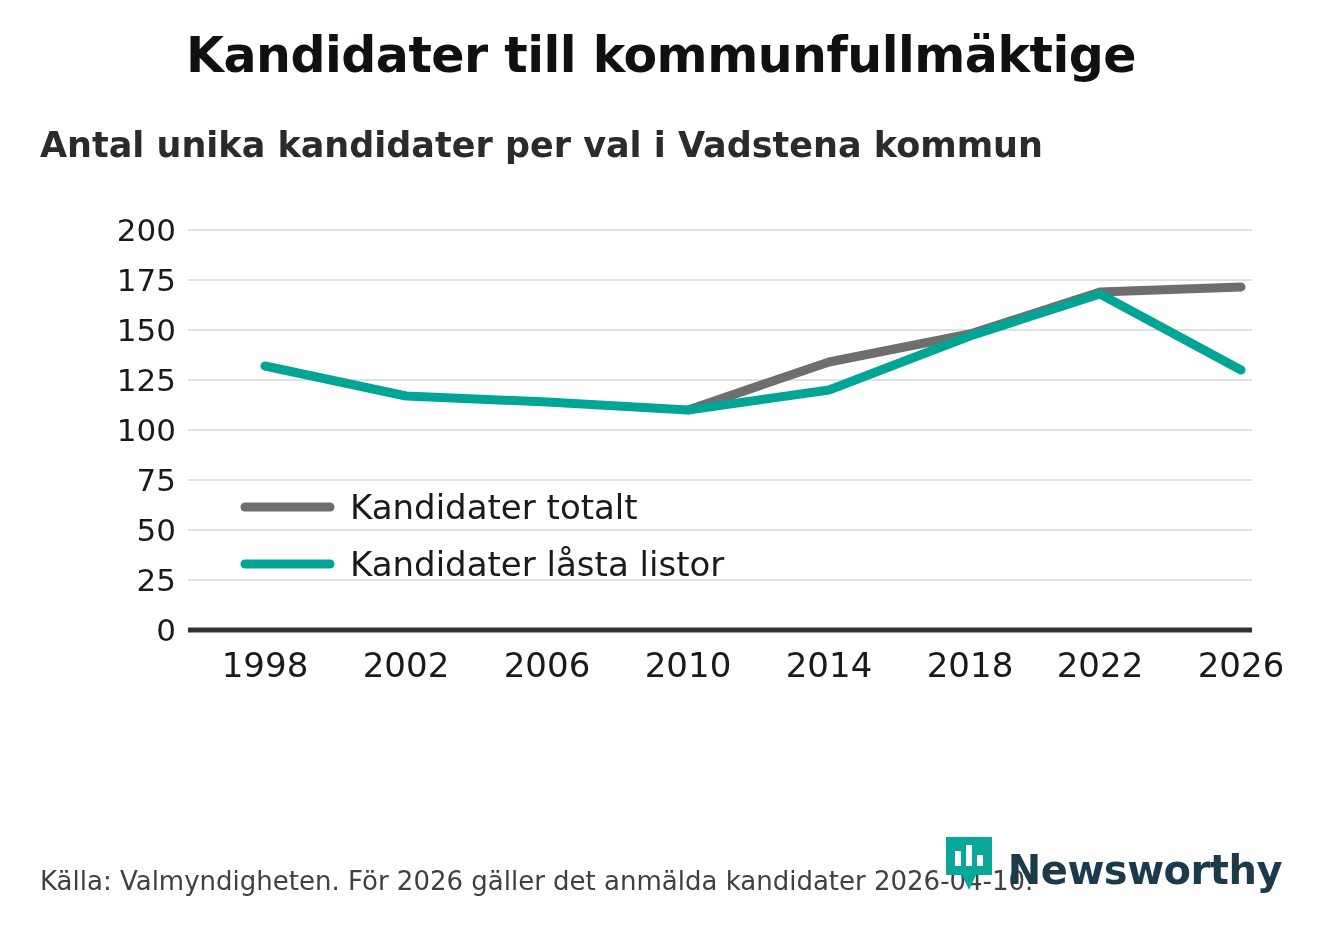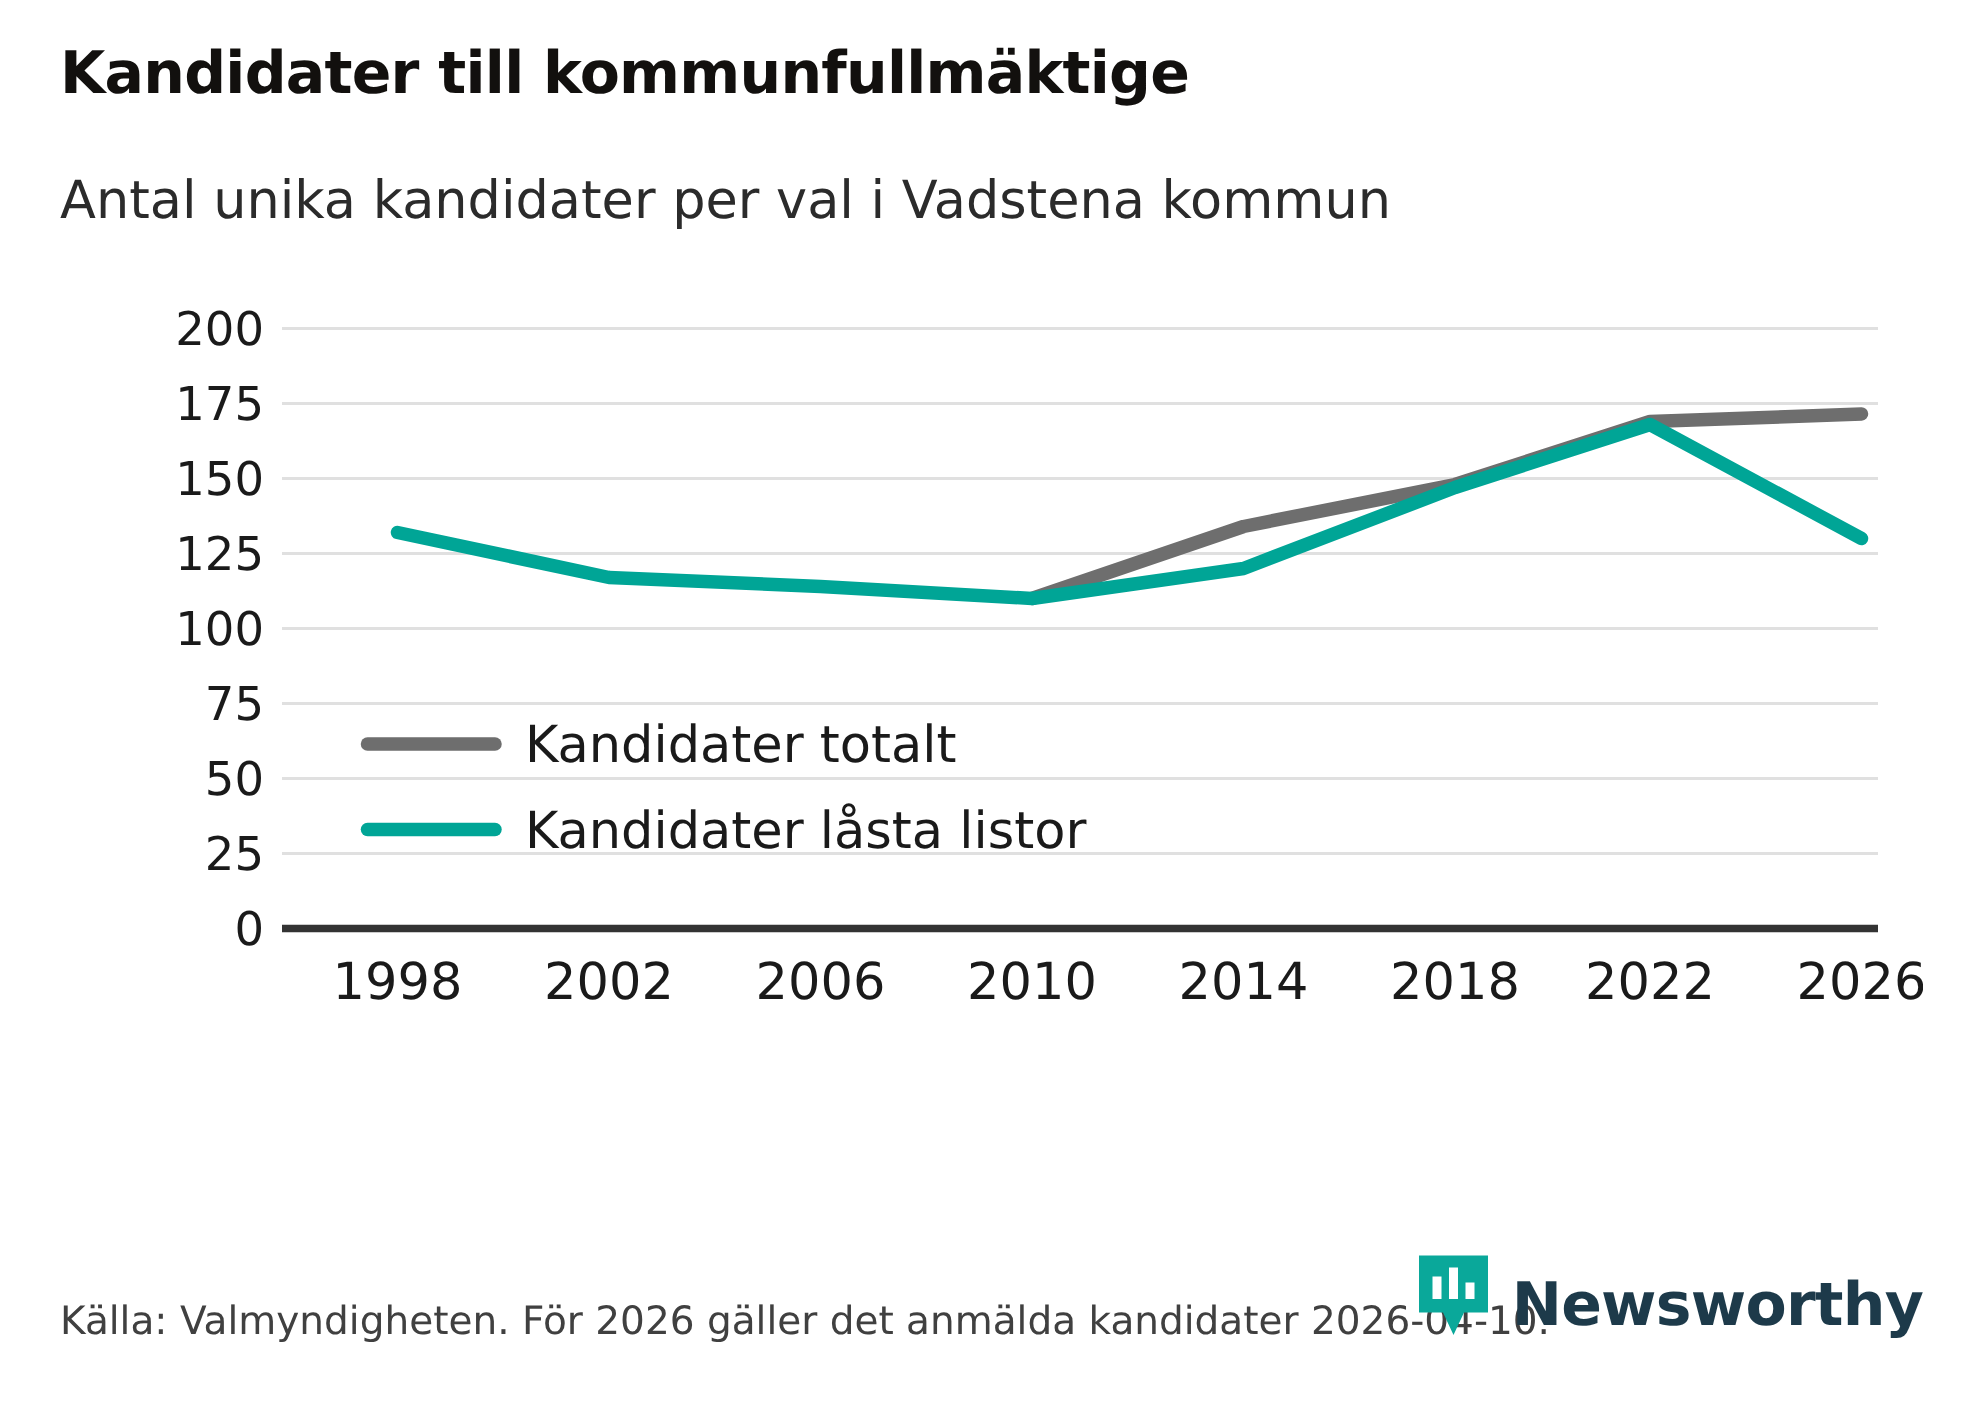--- a/index.html
+++ b/index.html
@@ -16,30 +16,31 @@
     overflow: hidden;
   }
   .page {
     position: relative;
     width: 1322px;
     height: 939px;
     box-sizing: border-box;
     padding: 28px 40px 0 40px;
   }
   .title {
-    font-size: 39px;
+    font-size: 49px;
     font-weight: bold;
     letter-spacing: -0.5px;
     color: #12100e;
     margin: 0;
     line-height: 1.15;
+    text-align: center;
   }
   .subtitle {
     font-size: 35px;
-    font-weight: normal;
+    font-weight: bold;
     color: #2b2b2b;
     margin: 40px 0 0 0;
     line-height: 1.2;
   }
   .chart-wrap {
     position: relative;
     margin-top: 46px;
     width: 1242px;
     height: 500px;
   }

